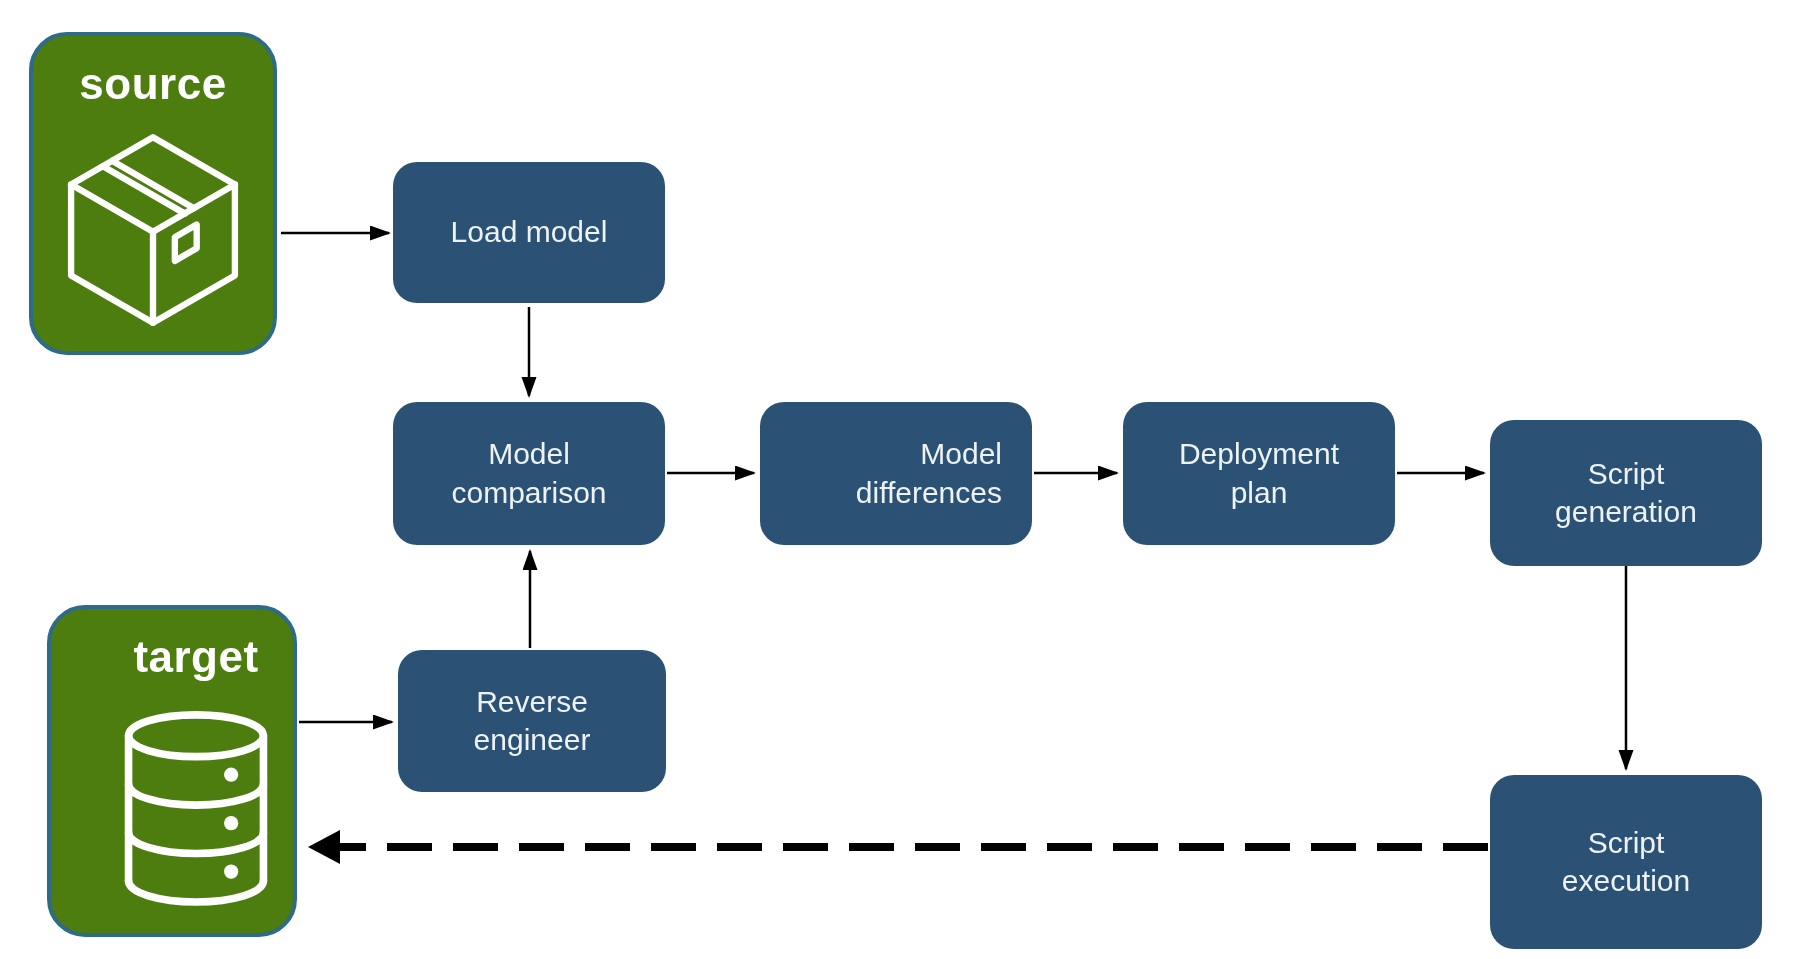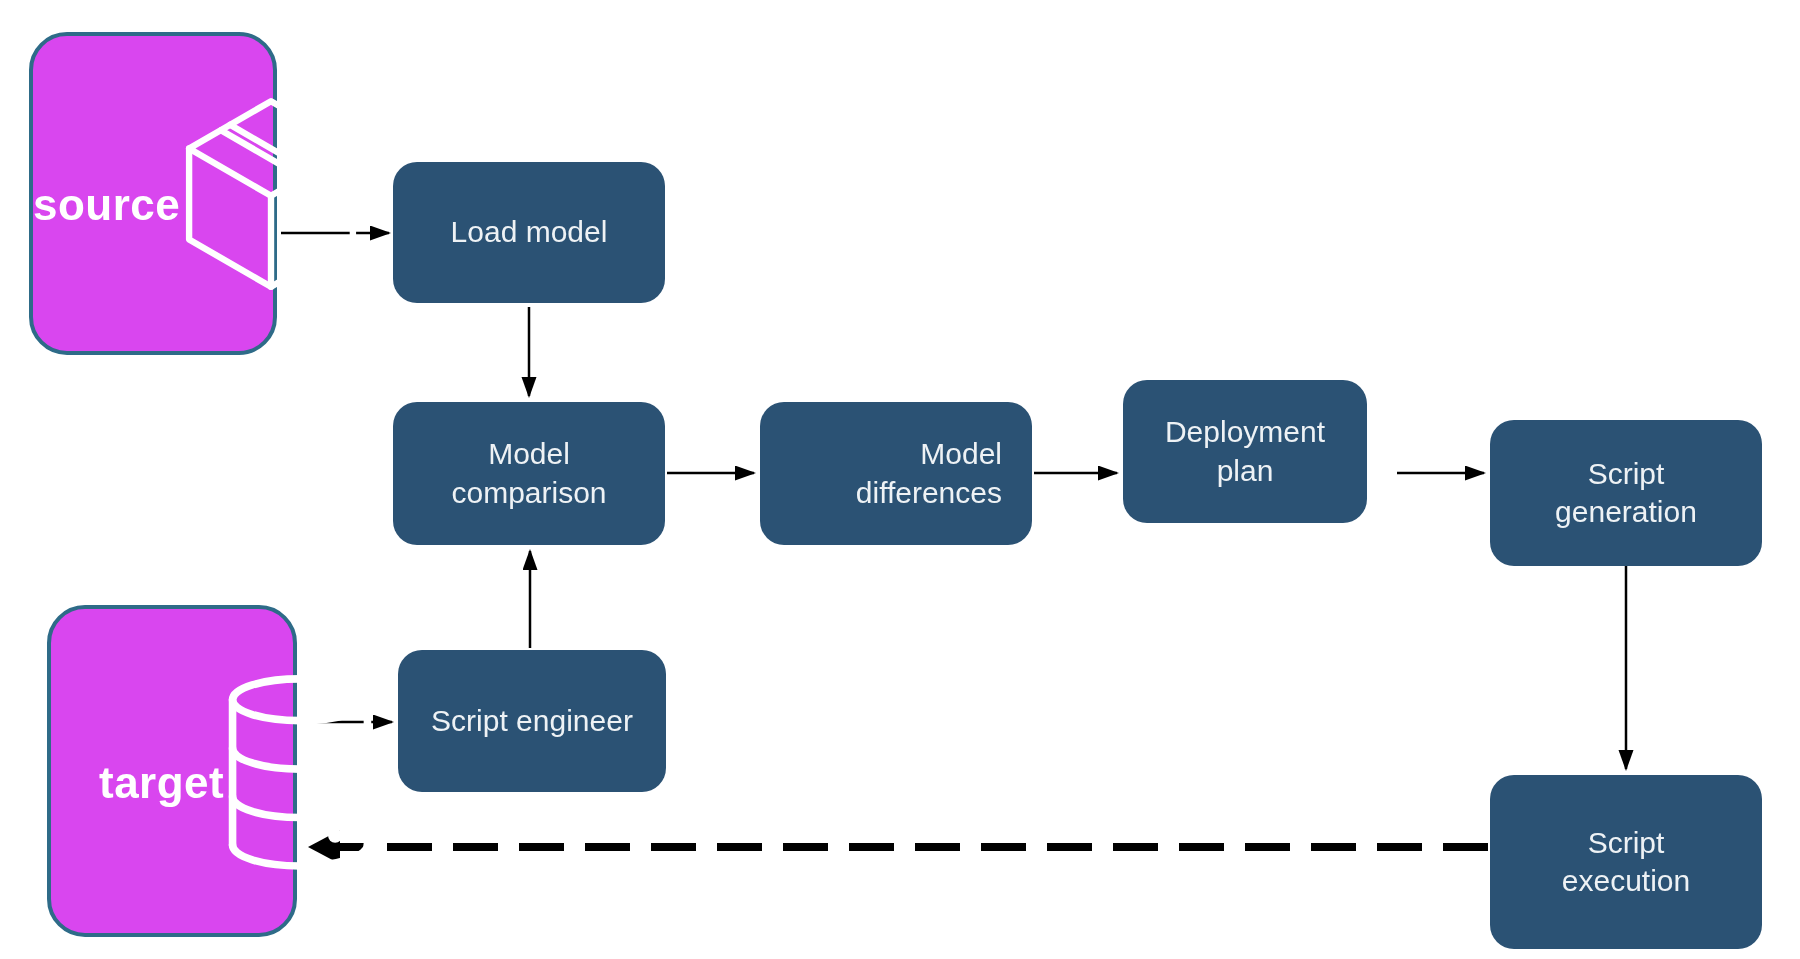--- a/index.html
+++ b/index.html
@@ -17,25 +17,25 @@
   }
   .edge-layer {
     position: absolute;
     left: 0; top: 0;
     width: 1800px;
     height: 959px;
   }
   .endpoint {
     position: absolute;
     box-sizing: border-box;
-    background: #d946ef;
+    background: #4d7c0f;
     border: 4px solid #2E6B88;
     border-radius: 38px;
     display: flex;
-    flex-direction: row;
+    flex-direction: column;
     align-items: center;
   }
   .endpoint-label {
     margin-top: 24px;
     color: #ffffff;
     font-size: 44px;
     font-weight: bold;
     letter-spacing: 0.5px;
     line-height: 1.1;
   }
@@ -63,21 +63,21 @@
     font-size: 30px;
     font-weight: 400;
     line-height: 1.27;
   }
   
   #node-source        { left: 29px;   top: 32px;  width: 248px; height: 323px; }
   #node-target        { left: 47px;   top: 605px; width: 250px; height: 332px; padding-left: 48px; }
   #node-load-model        { left: 393px;  top: 162px; width: 272px; height: 141px; }
   #node-model-comparison  { left: 393px;  top: 402px; width: 272px; height: 143px; }
   #node-model-differences { left: 760px;  top: 402px; width: 272px; height: 143px; text-align: right; }
-  #node-deployment-plan   { left: 1123px; top: 380px; width: 244px; height: 143px; }
+  #node-deployment-plan   { left: 1123px; top: 402px; width: 272px; height: 143px; }
   #node-script-generation { left: 1490px; top: 420px; width: 272px; height: 146px; }
   #node-reverse-engineer  { left: 398px;  top: 650px; width: 268px; height: 142px; }
   #node-script-execution  { left: 1490px; top: 775px; width: 272px; height: 174px; }
 </style>
 </head>
 <body>
 
 <div class="canvas">
 
   <svg class="edge-layer" viewBox="0 0 1800 959" xmlns="http://www.w3.org/2000/svg">
@@ -140,19 +140,19 @@
   <div class="step" id="node-model-differences">
     <span class="step-label">Model differences</span>
   </div>
   <div class="step" id="node-deployment-plan">
     <span class="step-label">Deployment plan</span>
   </div>
   <div class="step" id="node-script-generation">
     <span class="step-label">Script generation</span>
   </div>
   <div class="step" id="node-reverse-engineer">
-    <span class="step-label">Script engineer</span>
+    <span class="step-label">Reverse engineer</span>
   </div>
   <div class="step" id="node-script-execution">
     <span class="step-label">Script execution</span>
   </div>
 
 </div>
 
 </body></html>

